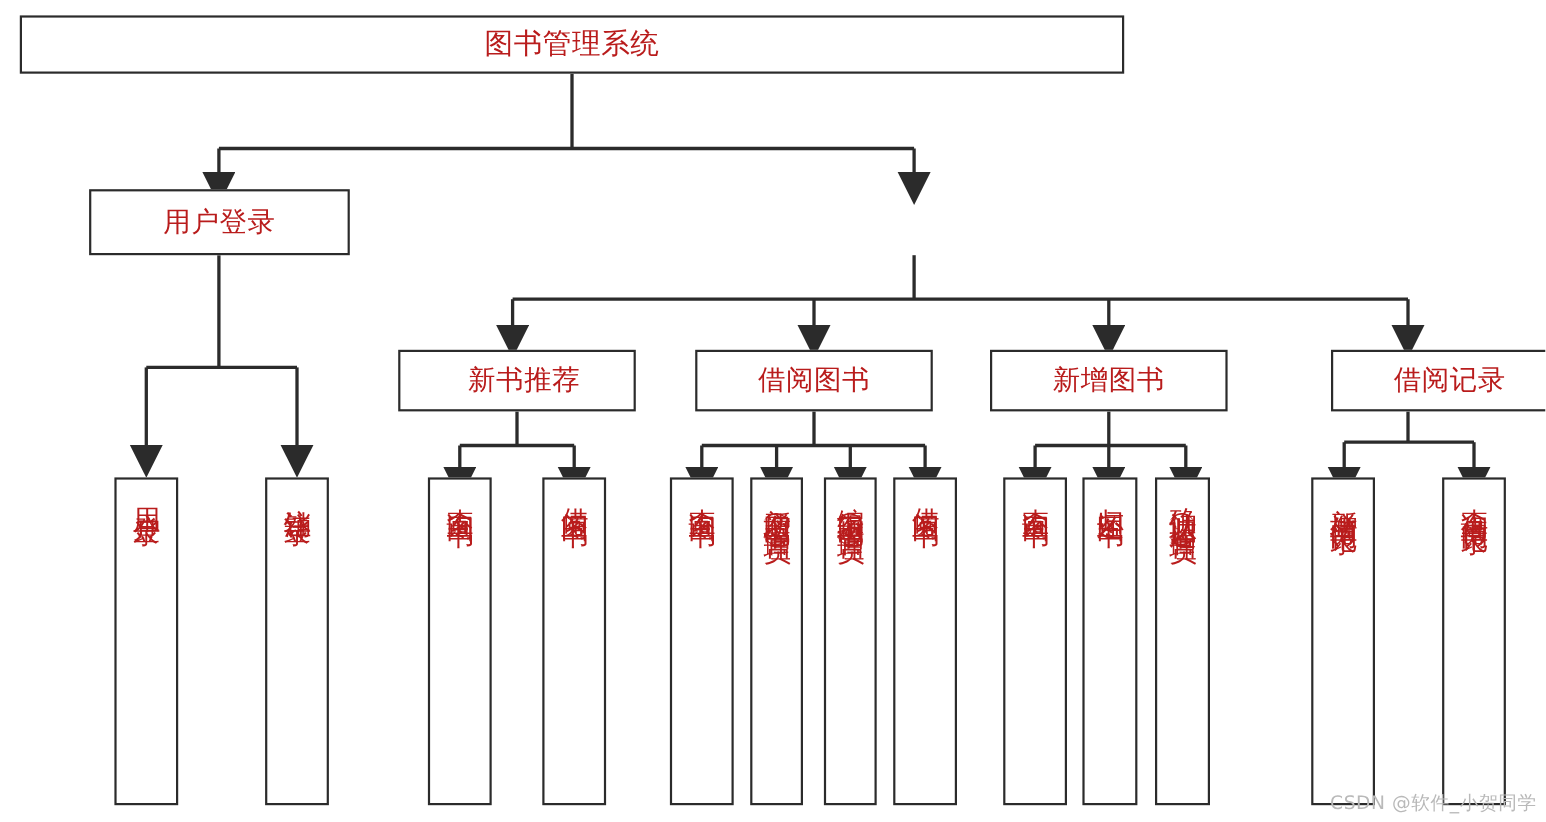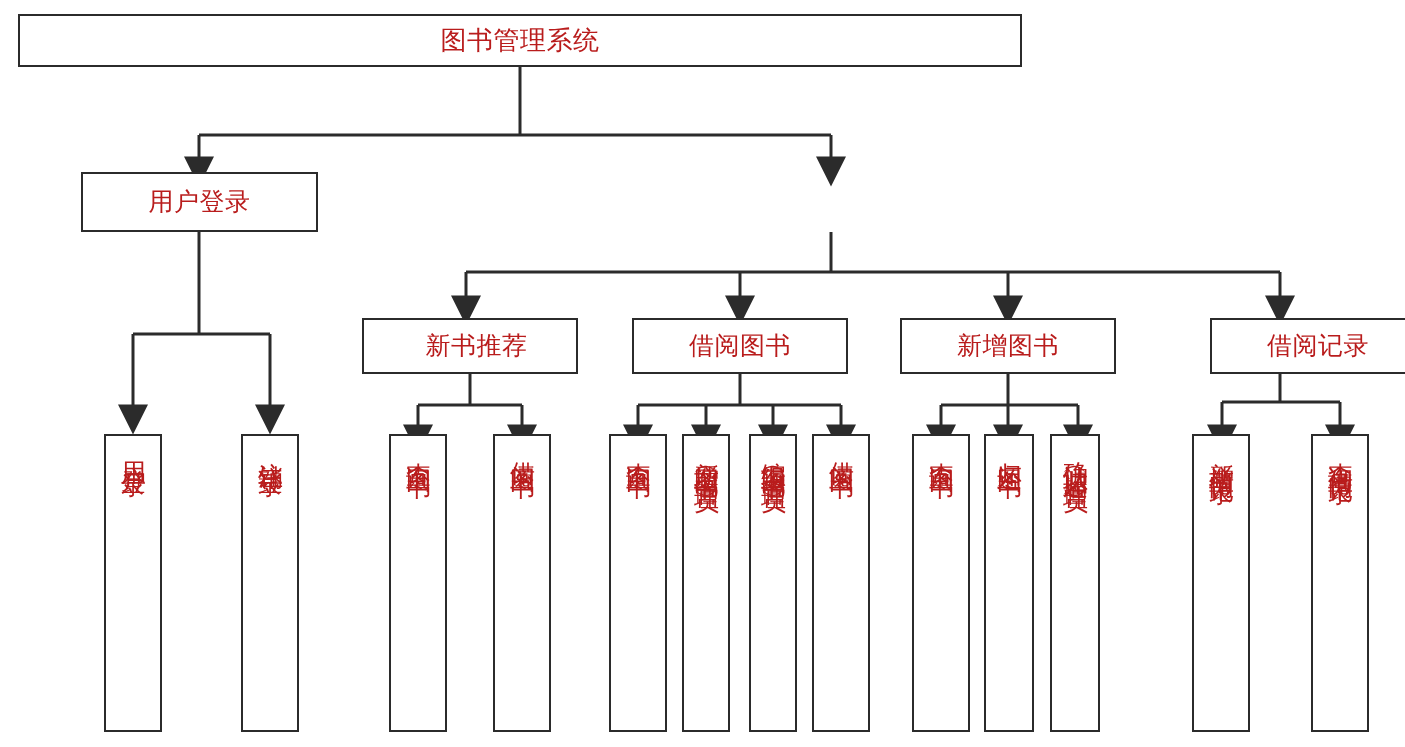--- a/index.html
+++ b/index.html
@@ -202,14 +202,15 @@
   </div>
 
   <div class="node vert" style="left:1192px; top:434px; width:58px; height:298px;">
     <span class="label">新增借阅记录</span>
   </div>
 
   <div class="node vert" style="left:1311px; top:434px; width:58px; height:298px;">
     <span class="label">查询借阅记录</span>
   </div>
 
+  <div id="watermark">CSDN @软件_小贺同学</div>
 
 </div>
 
 </body></html>

